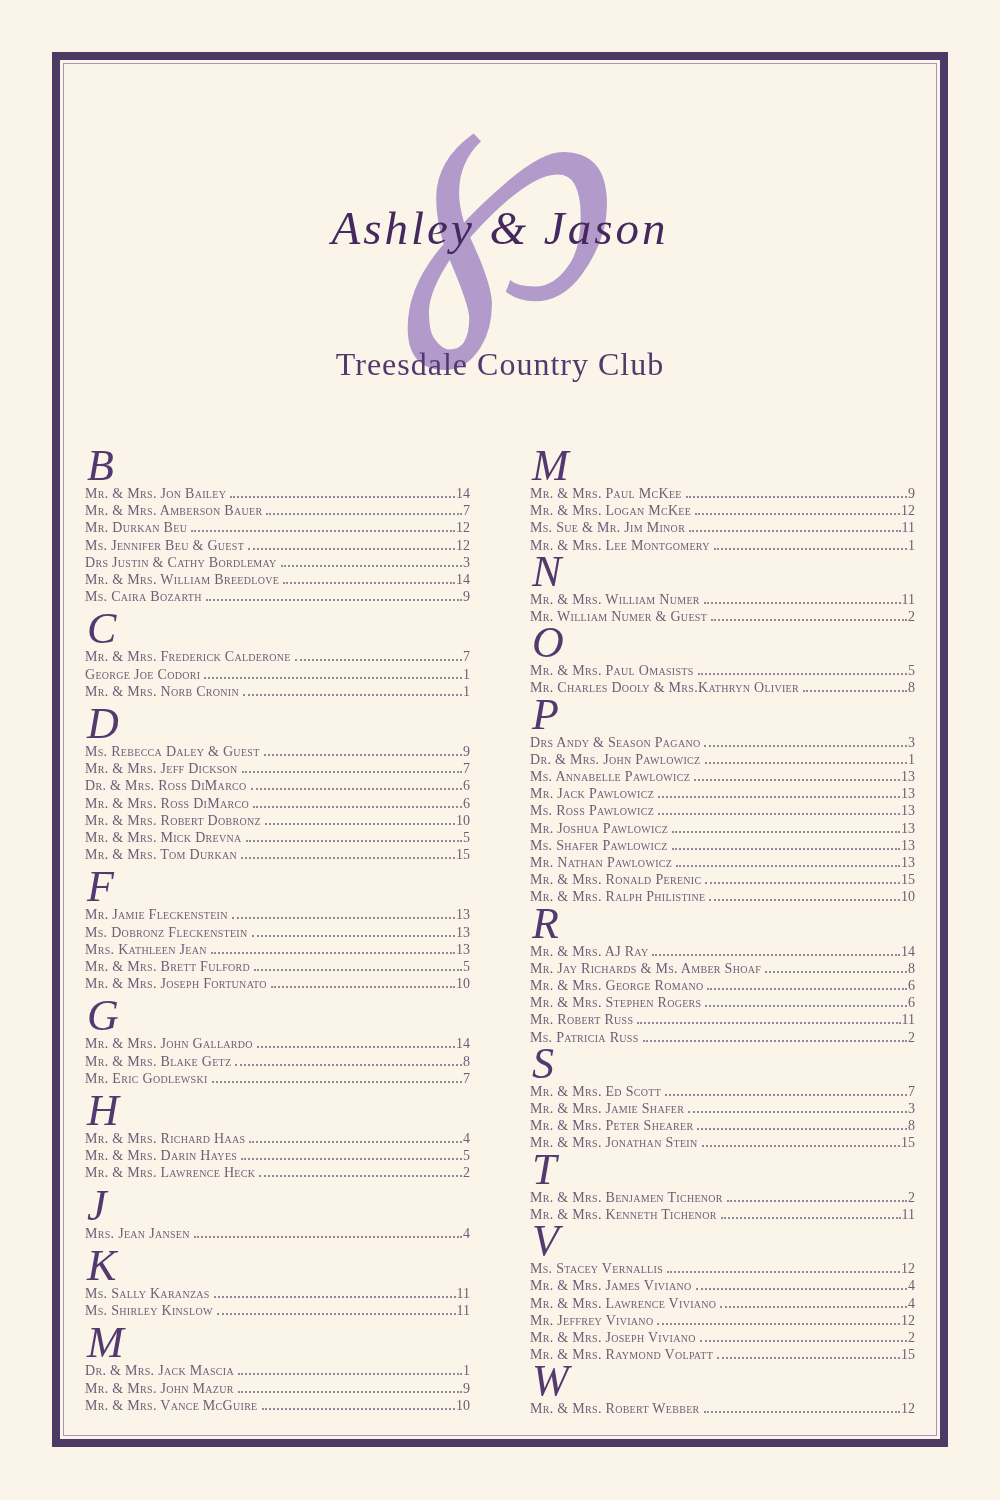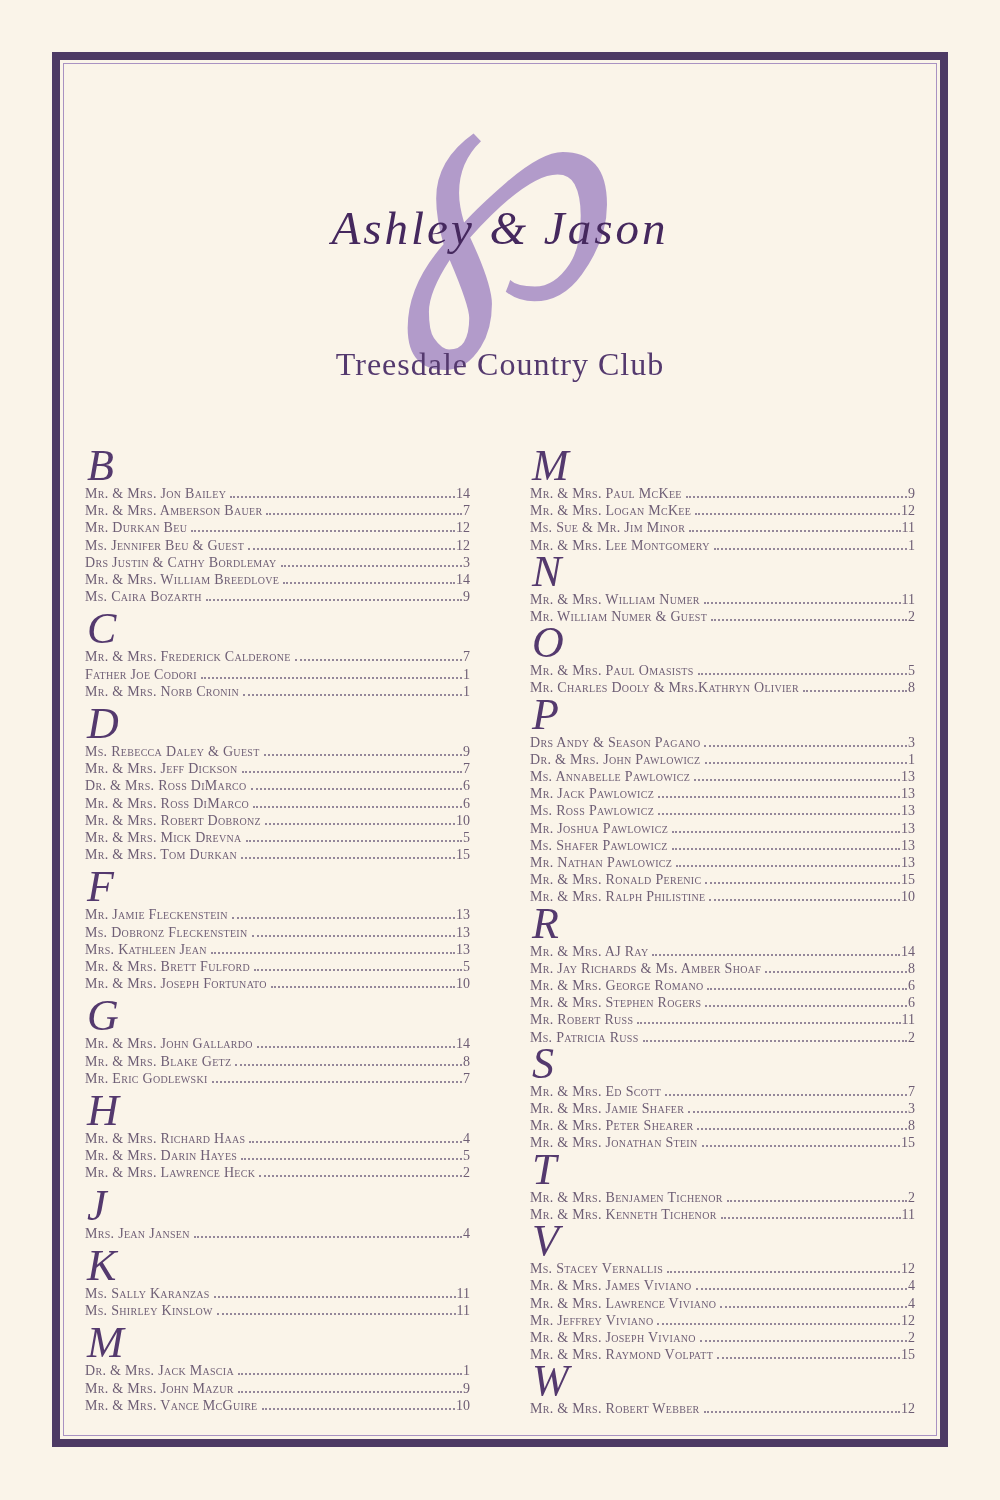--- a/index.html
+++ b/index.html
@@ -170,21 +170,21 @@
   <section class="letter-section">
     <div class="section-letter">C</div>
     <div class="entries">
   <div class="entry-row">
     <span class="guest-name">Mr. &amp; Mrs. Frederick Calderone</span>
     <span class="leader"></span>
     <span class="table-num">7</span>
   </div>
 
   <div class="entry-row">
-    <span class="guest-name">Father Joe Codori</span>
+    <span class="guest-name">George Joe Codori</span>
     <span class="leader"></span>
     <span class="table-num">1</span>
   </div>
 
   <div class="entry-row">
     <span class="guest-name">Mr. &amp; Mrs. Norb Cronin</span>
     <span class="leader"></span>
     <span class="table-num">1</span>
   </div>
 </div>

